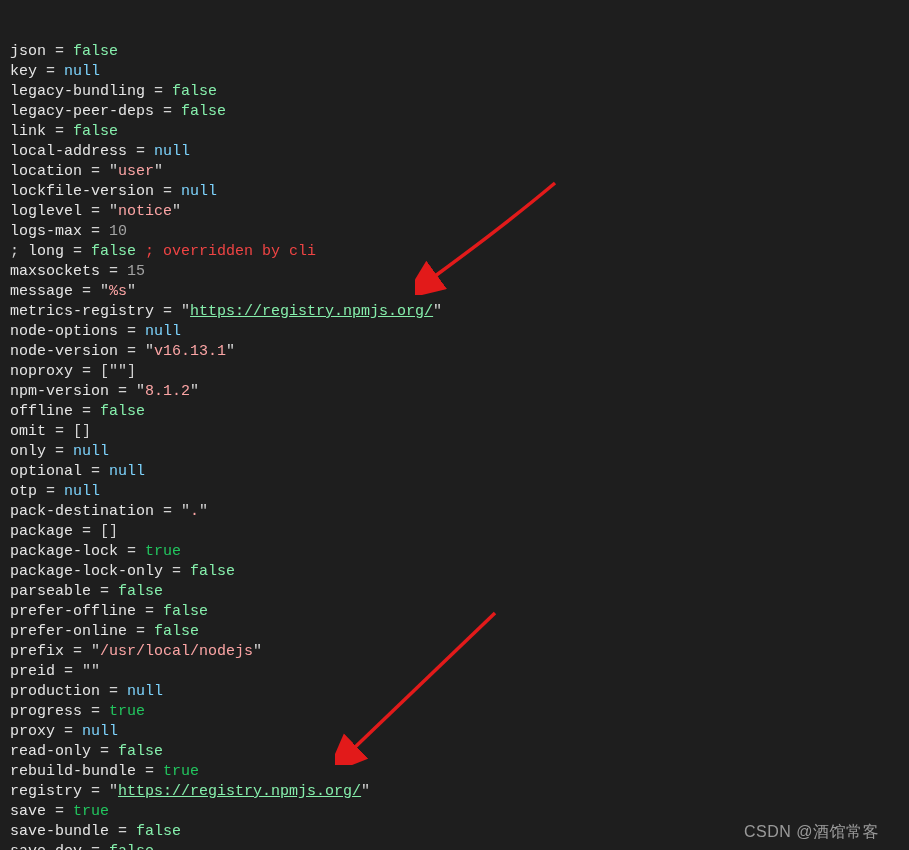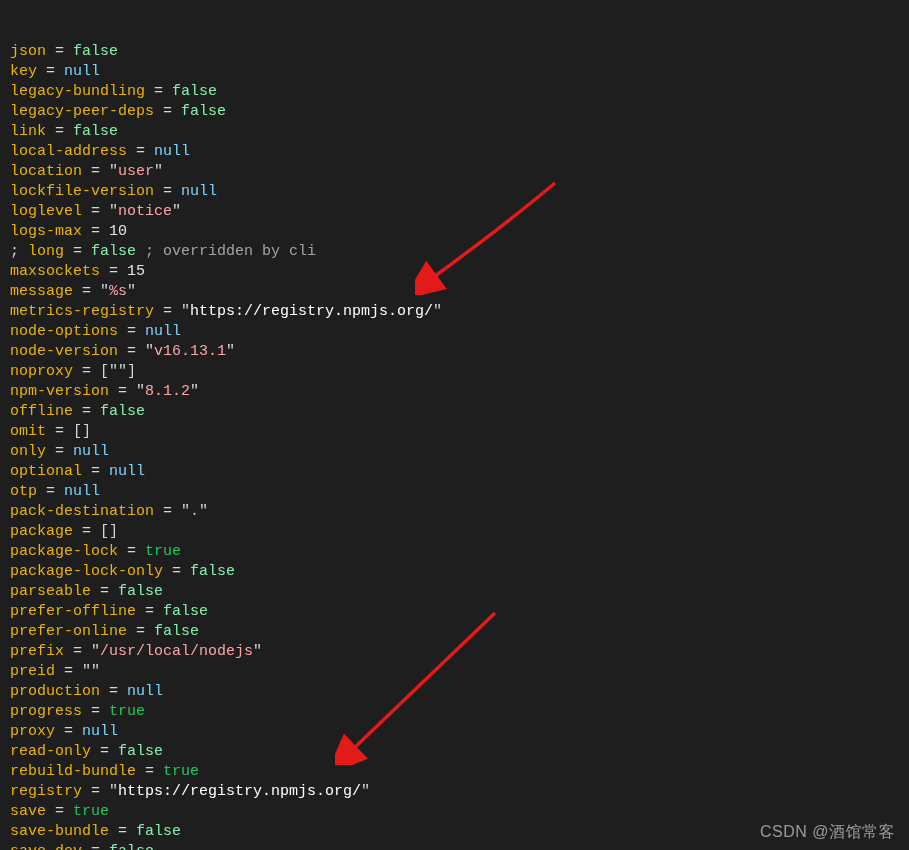--- a/index.html
+++ b/index.html
@@ -14,33 +14,33 @@
     overflow:hidden;
     position:relative;
   }
   .code-area{
     position:relative;
     padding:2px 10px;
     white-space:pre;
   }
   .line{display:block}
   .tok{white-space:pre}
-  .key{color:#eab308}
+  .key{color:#e5e5e5}
   .false{color:#86efac}
   .true{color:#22c55e}
   .null{color:#7dd3fc}
   .str{color:#fca5a5}
-  .num{color:#e5e5e5}
+  .num{color:#a3a3a3}
   .punc{color:#d4d4d4}
-  .link{color:#ffffff;}
-  .comment{color:#a3a3a3}
+  .link{color:#86efac;text-decoration:underline}
+  .comment{color:#ef4444}
   .arrow{position:absolute;pointer-events:none}
   .watermark{
     position:absolute;
-    right:14px;
+    right:30px;
     bottom:8px;
     color:rgba(220,220,220,0.65);
     font-family:Arial,"Microsoft YaHei",sans-serif;
     font-size:16px;
     letter-spacing:0.5px;
   }
 </style>
 </head>
 <body>
 

